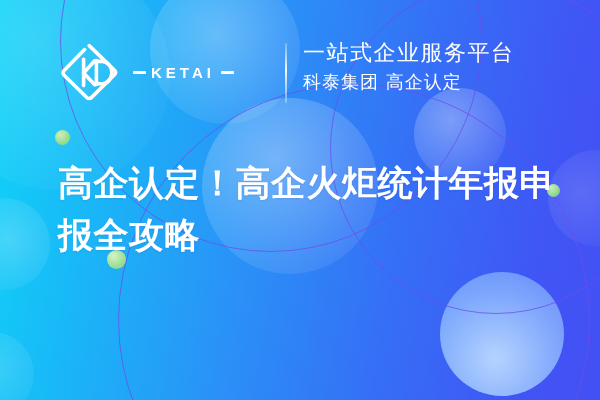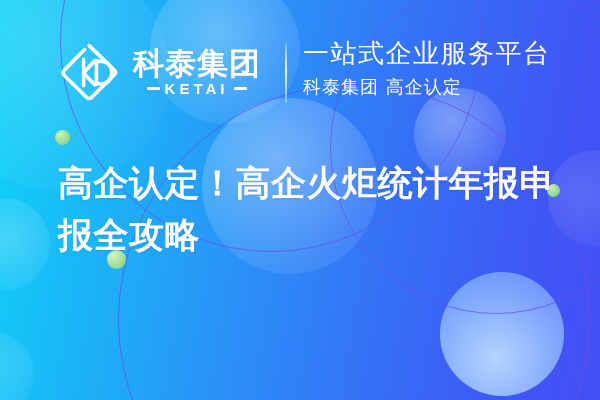--- a/index.html
+++ b/index.html
@@ -66,23 +66,23 @@
   .logo-en .bar{display:block;width:13px;height:2.6px;background:#fff;border-radius:1px;}
   .logo-en .bar.right{margin-left:1px;}
   .logo-en .txt{padding-bottom:1px;}
 
   #divider{position:absolute;left:285px;top:43px;width:2px;height:60px;
     background:linear-gradient(180deg,rgba(255,255,255,.25),rgba(255,255,255,.92) 45%,rgba(255,255,255,.3));
     border-radius:1px;}
 
   #tagline{position:absolute;left:303px;top:40px;display:flex;flex-direction:column;}
   .tag-main{
-    font-size:26px;font-weight:normal;color:#ffffff;letter-spacing:1.5px;
+    font-size:22px;font-weight:normal;color:#ffffff;letter-spacing:1.5px;
     line-height:1.18;white-space:nowrap;
-    font-family:Liberation Mono, monospace;
+    font-family:Liberation Serif, serif;
   }
   .tag-sub{
     margin-top:5px;font-size:18px;color:#ffffff;letter-spacing:1px;
     line-height:1.2;white-space:nowrap;
     font-family:"DejaVu Sans","Liberation Sans",sans-serif;
   }
 
   
   #headline{
     position:absolute;left:58px;top:157px;width:500px;
@@ -123,21 +123,20 @@
           <path d="M31.2 5.6 L56.5 30.2 a3.4 3.4 0 0 1 0 4.6 L33.6 57.4 a3.4 3.4 0 0 1 -4.8 0 L6.1 35.2 a3.4 3.4 0 0 1 0 -4.8 L26.6 9.6"></path>
           <path d="M25.6 19.4 L25.6 45.6"></path>
           <path d="M38.4 20.6 L38.4 44.4"></path>
           <path d="M25.6 33.0 L36.4 21.0"></path>
           <path d="M25.6 33.0 L36.8 44.8"></path>
           <path d="M38.4 21.4 L44.2 21.4 a9.6 11.2 0 0 1 0 22.4 L38.4 43.8"></path>
         </g>
       </svg>
 
       <div class="logo-words">
-        <div class="logo-cn">科泰集团</div>
         <div class="logo-en">
           <span class="bar"></span>
           <span class="txt">KETAI</span>
           <span class="bar right"></span>
         </div>
       </div>
     </div>
 
     <div id="divider"></div>
 

